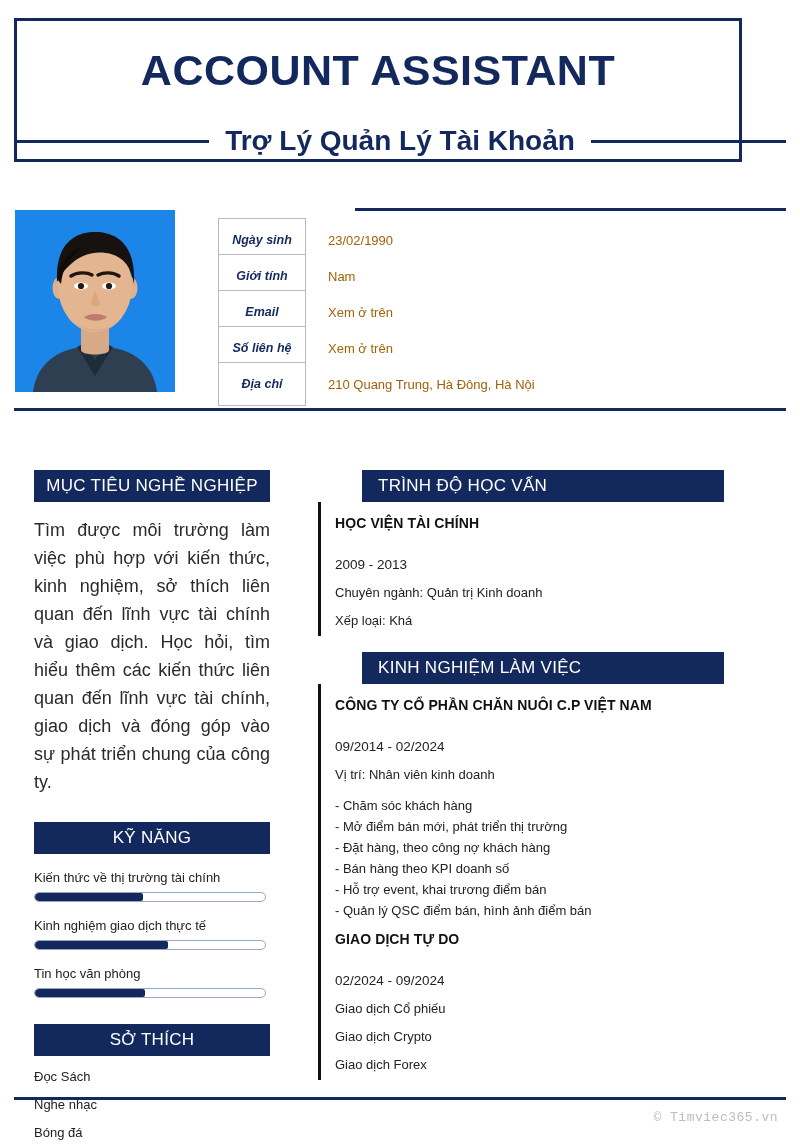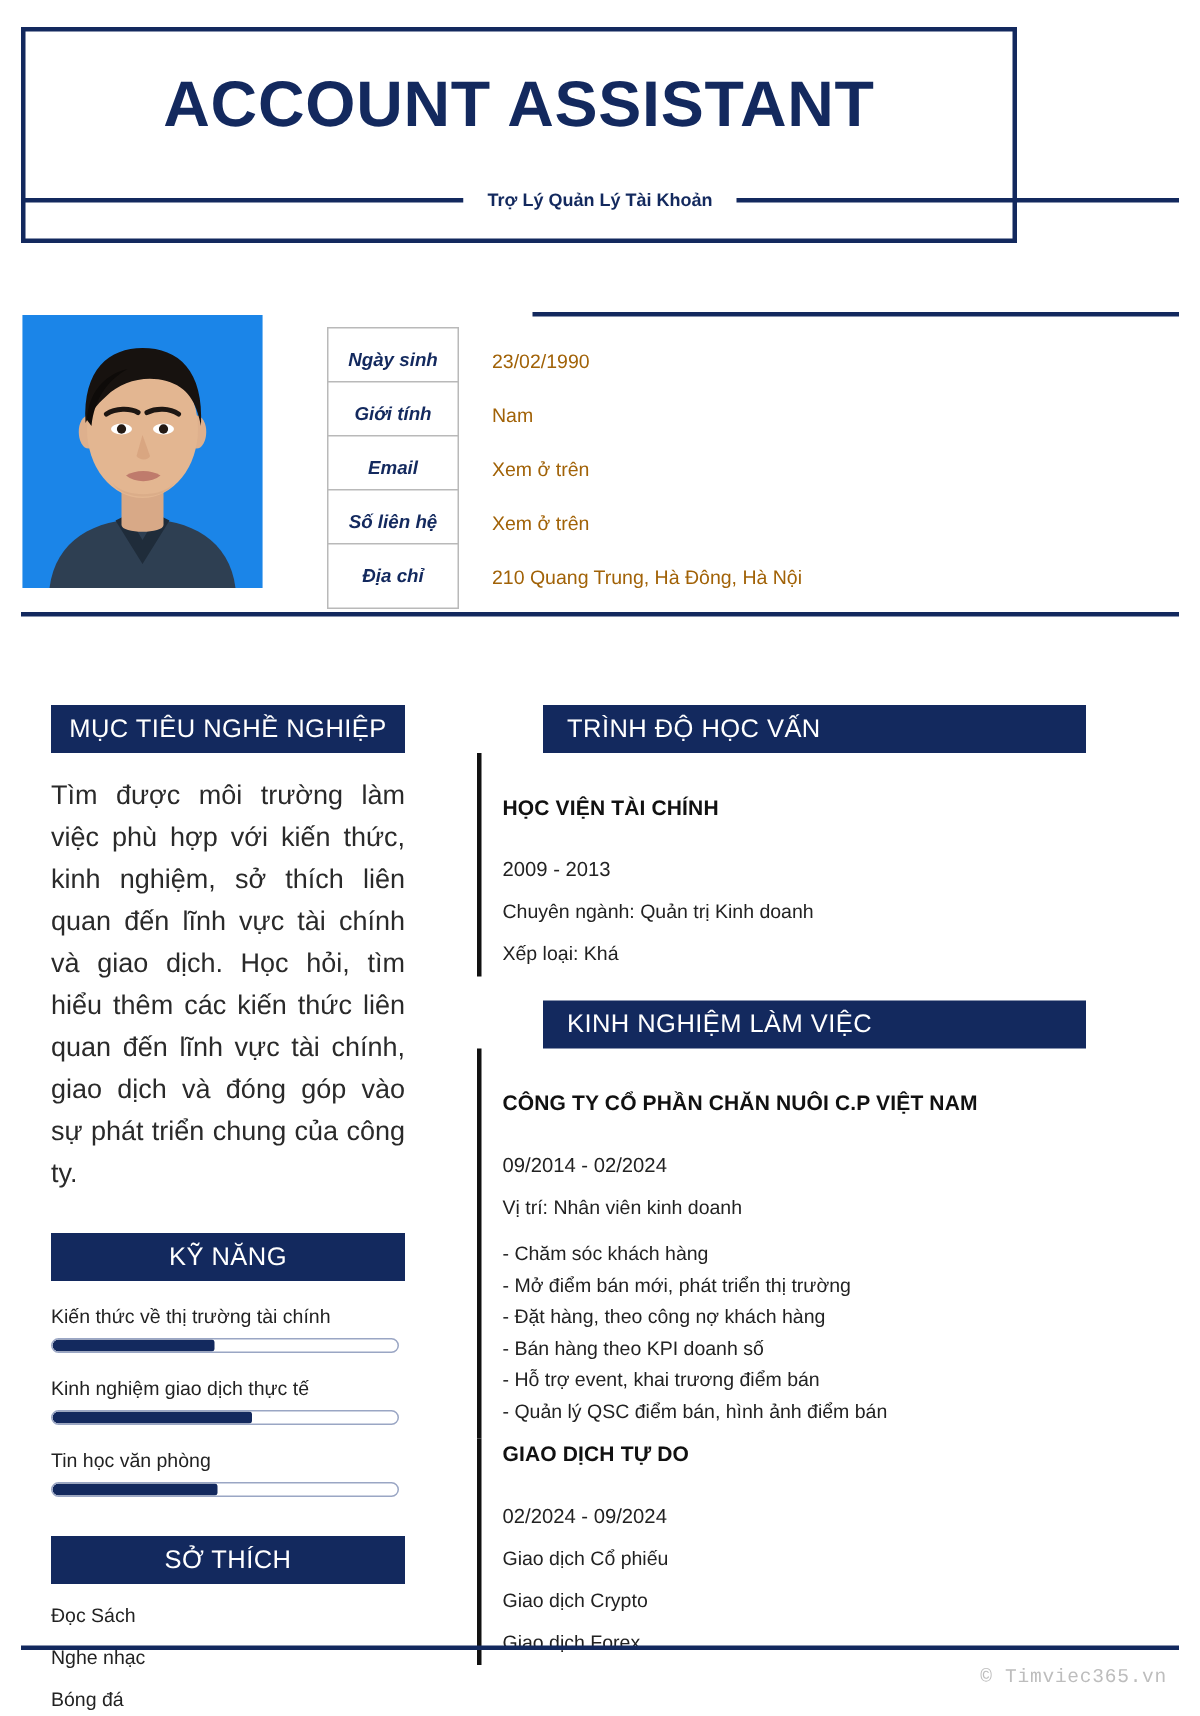--- a/index.html
+++ b/index.html
@@ -17,21 +17,21 @@
     height: 1144px;
     background: #ffffff;
     overflow: hidden;
   }
 
   
   .header-box {
     position: absolute;
     left: 14px;
     top: 18px;
-    width: 664px;
+    width: 728px;
     height: 144px;
     border: 3px solid #13295e;
     background: #ffffff;
   }
   .header-title {
     position: absolute;
     left: 0;
     top: 26px;
     width: 100%;
     text-align: center;
@@ -50,21 +50,21 @@
     align-items: center;
     justify-content: center;
     gap: 0px;
   }
   .header-rule {
     height: 3px;
     background: #13295e;
     flex: 1 1 auto;
   }
   .header-subtitle {
-    font-size: 12px;
+    font-size: 28px;
     font-weight: 600;
     color: #13295e;
     padding: 0 16px;
     background: #ffffff;
     white-space: nowrap;
     line-height: 1;
   }
 
   
   .rule-top {
@@ -190,21 +190,21 @@
     font-size: 13px;
     color: #222;
     margin-top: 13px;
   }
   .hobby:first-of-type { margin-top: 14px; }
 
   
   .entry-block {
     border-left: 3px solid #111111;
     padding-left: 14px;
-    padding-top: 28px;
+    padding-top: 13px;
     padding-bottom: 8px;
   }
   .entry-block.second { padding-top: 2px; }
   .org {
     font-size: 14px;
     font-weight: 700;
     color: #111;
     letter-spacing: 0.1px;
   }
   .dates {

